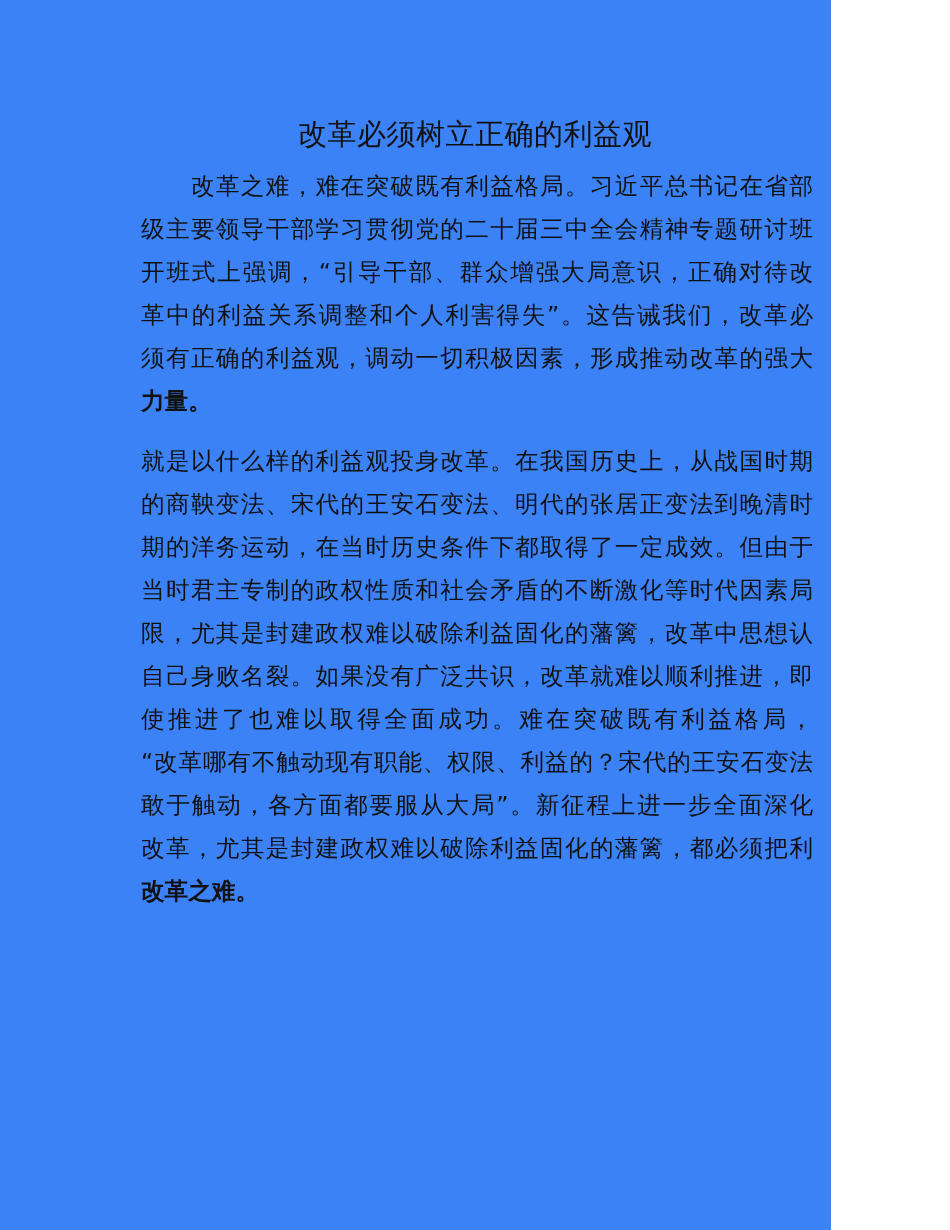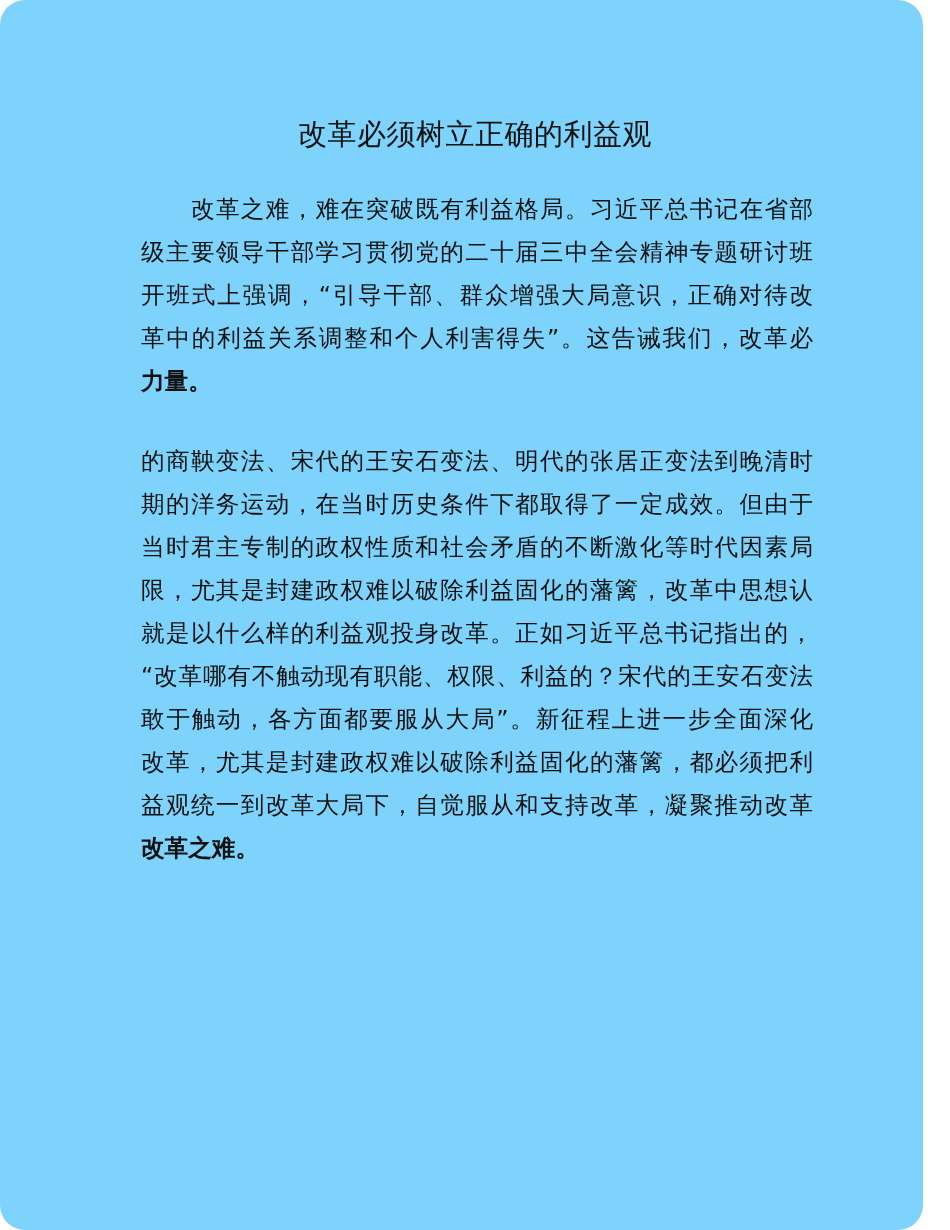--- a/index.html
+++ b/index.html
@@ -1,47 +1,49 @@
 <!DOCTYPE html>
 <html><head>
 <meta charset="utf-8">
 <style>
   html, body { margin: 0; padding: 0; background: #ffffff; }
   body { width: 950px; height: 1230px; position: relative; overflow: hidden;
          font-family: "DejaVu Sans", "Liberation Sans", sans-serif; color: #000; }
-  .page { position: absolute; left: 0; top: 0; width: 923px; height: 1230px; background: #7dd3fc; border-radius: 25px; }
+  .page { position: absolute; left: 0; top: 0; width: 831px; height: 1230px; background: #3b82f6; }
   .title { position: absolute; top: 112px; left: 0; width: 950px; text-align: center;
            font-size: 29px; line-height: 44px; letter-spacing: 0.5px; color: #111; }
   .para { position: absolute; left: 141px; width: 672px; }
   .line { display: block; height: 43px; line-height: 43px; font-size: 23.6px;
           white-space: nowrap; text-align: justify; text-align-last: justify; color: #111; }
   .line.indent { padding-left: 50px; }
   .line.last { text-align-last: left; font-weight: bold; }
-  #p1 { top: 188px; }
+  #p1 { top: 165px; }
   #p2 { top: 440px; }
 </style>
 </head>
 <body>
 
 <div class="page">
   <div class="title">改革必须树立正确的利益观</div>
 
   <div class="para" id="p1">
     <span class="line indent">改革之难，难在突破既有利益格局。习近平总书记在省部</span>
     <span class="line">级主要领导干部学习贯彻党的二十届三中全会精神专题研讨班</span>
     <span class="line">开班式上强调，“引导干部、群众增强大局意识，正确对待改</span>
     <span class="line">革中的利益关系调整和个人利害得失”。这告诫我们，改革必</span>
+    <span class="line">须有正确的利益观，调动一切积极因素，形成推动改革的强大</span>
     <span class="line last">力量。</span>
   </div>
 
   <div class="para" id="p2">
+    <span class="line">就是以什么样的利益观投身改革。在我国历史上，从战国时期</span>
     <span class="line">的商鞅变法、宋代的王安石变法、明代的张居正变法到晚清时</span>
     <span class="line">期的洋务运动，在当时历史条件下都取得了一定成效。但由于</span>
     <span class="line">当时君主专制的政权性质和社会矛盾的不断激化等时代因素局</span>
     <span class="line">限，尤其是封建政权难以破除利益固化的藩篱，改革中思想认</span>
-    <span class="line">就是以什么样的利益观投身改革。正如习近平总书记指出的，</span>
+    <span class="line">自己身败名裂。如果没有广泛共识，改革就难以顺利推进，即</span>
+    <span class="line">使推进了也难以取得全面成功。难在突破既有利益格局，</span>
     <span class="line">“改革哪有不触动现有职能、权限、利益的？宋代的王安石变法</span>
     <span class="line">敢于触动，各方面都要服从大局”。新征程上进一步全面深化</span>
     <span class="line">改革，尤其是封建政权难以破除利益固化的藩篱，都必须把利</span>
-    <span class="line">益观统一到改革大局下，自觉服从和支持改革，凝聚推动改革</span>
     <span class="line last">改革之难。</span>
   </div>
 </div>
 
 </body></html>

